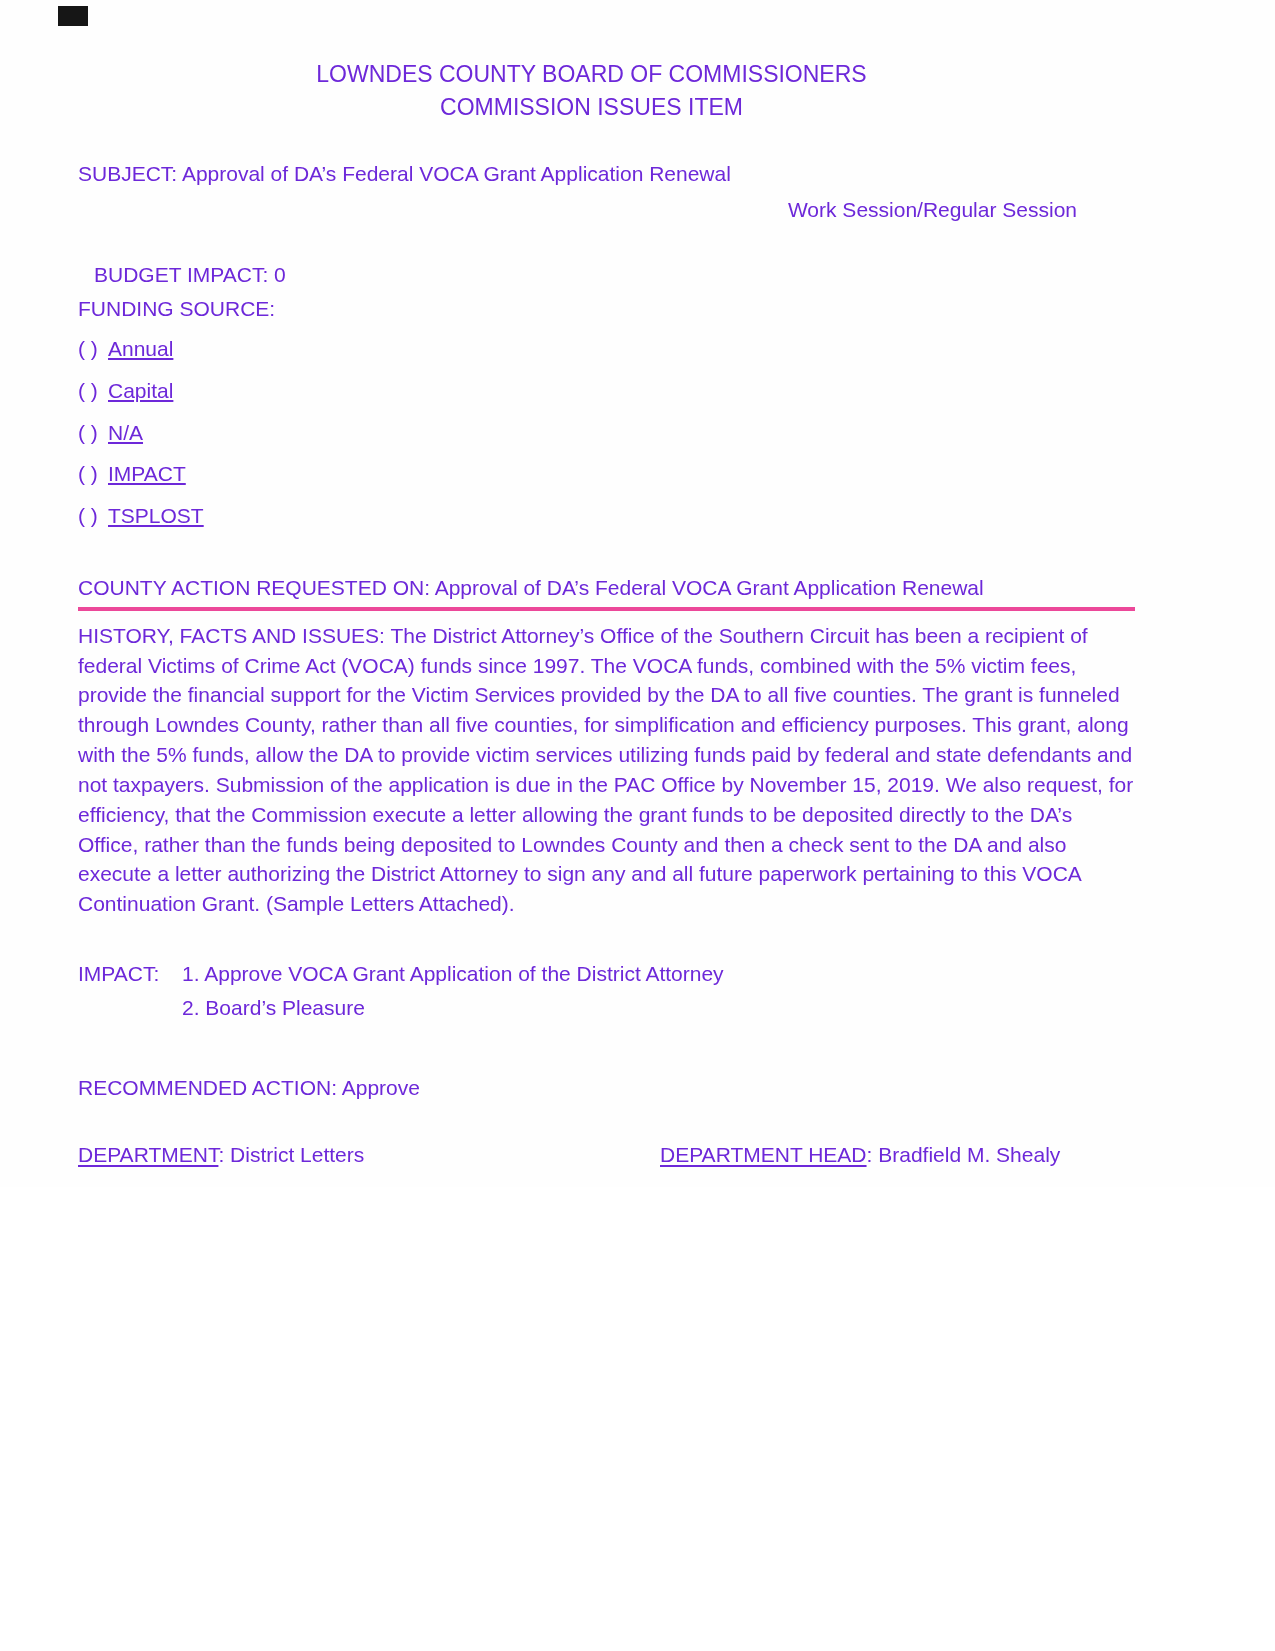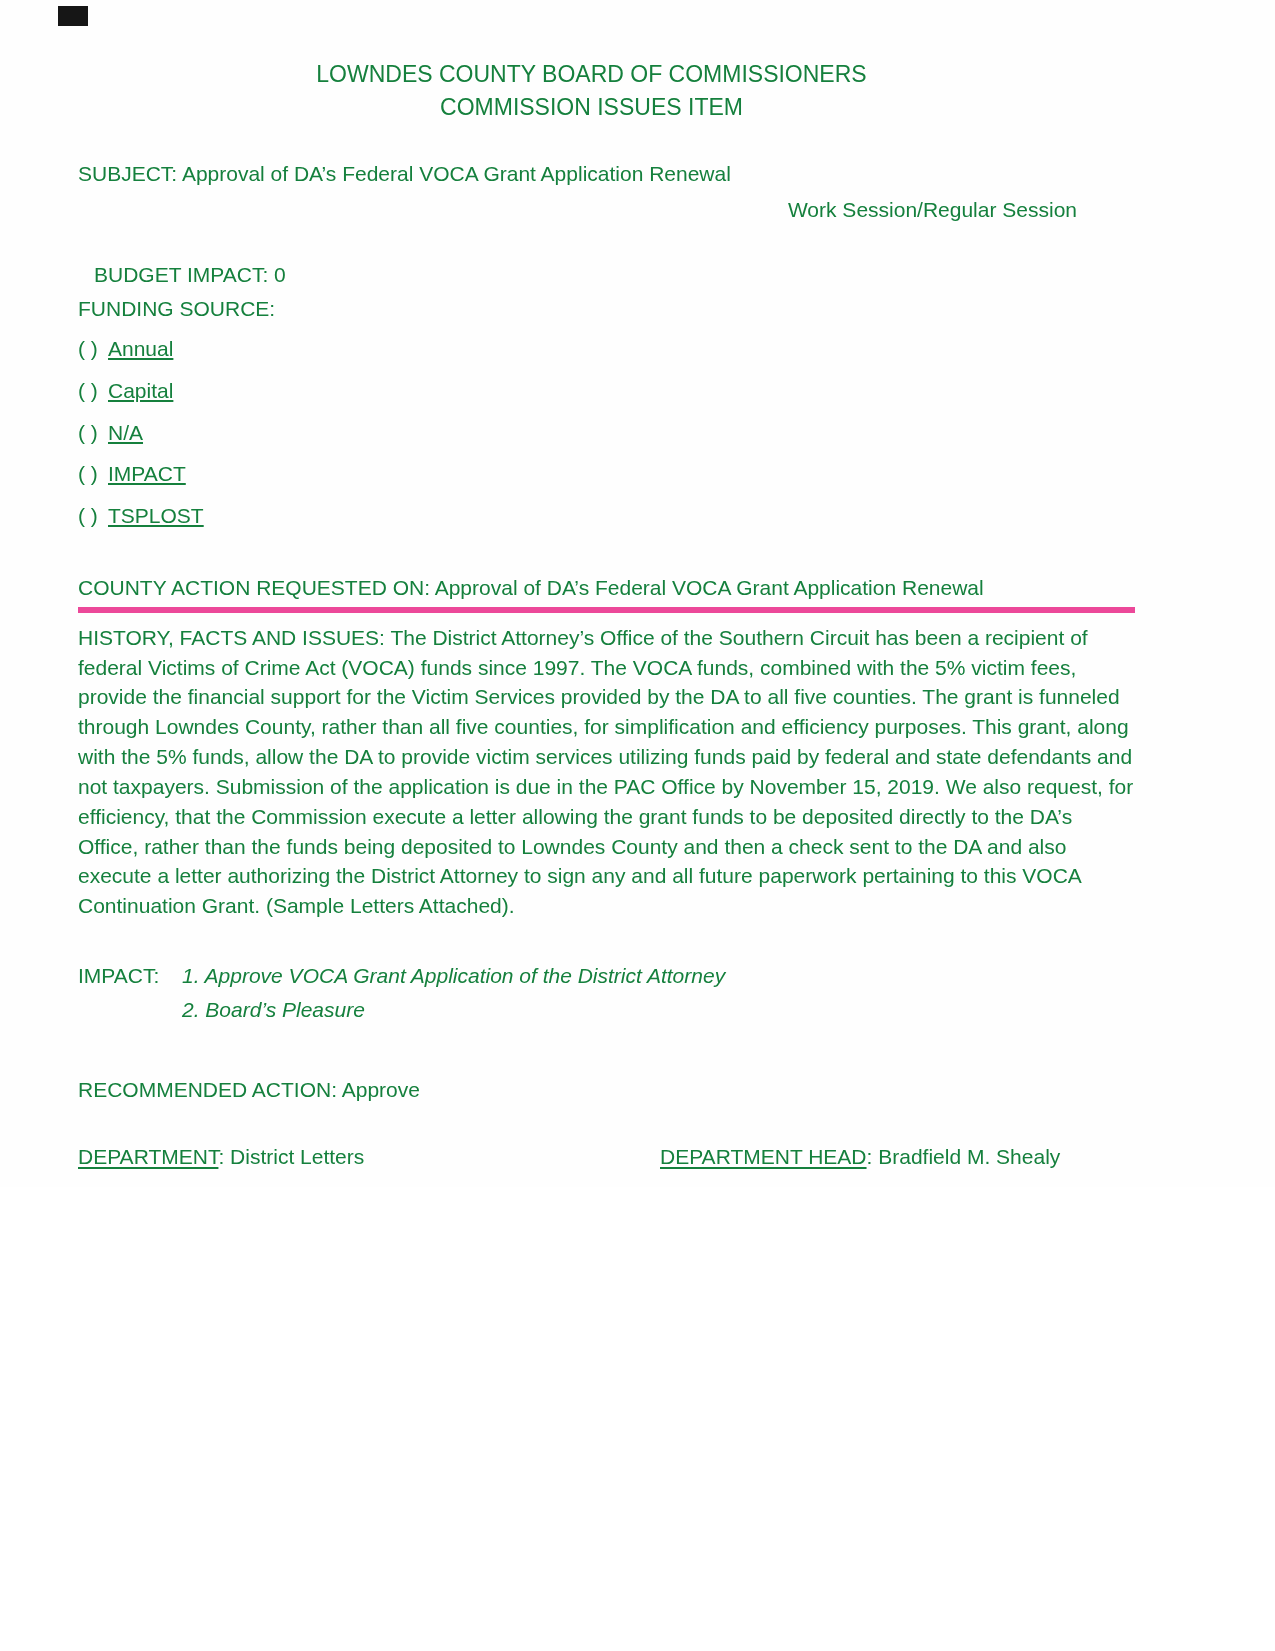--- a/index.html
+++ b/index.html
@@ -7,21 +7,21 @@
     padding: 0;
     background: #ffffff;
   }
   .page {
     position: relative;
     width: 1275px;
     height: 1187px;
     box-sizing: border-box;
     background: #fefefe;
     font-family: "Liberation Sans", sans-serif;
-    color: #15803d;
+    color: #6d28d9;
     font-size: 21px;
     line-height: 1.42;
     padding: 58px 140px 0 78px;
     overflow: hidden;
   }
   .scan-mark {
     position: absolute;
     left: 58px;
     top: 6px;
     width: 30px;
@@ -54,37 +54,36 @@
     margin: 0 0 12px 0;
     text-decoration: underline;
   }
   .fund-box {
     display: inline-block;
     min-width: 30px;
   }
   .county-action {
     margin: 42px 0 0 0;
     padding-bottom: 4px;
-    border-bottom: 6px solid #ec4899;
+    border-bottom: 4px solid #ec4899;
   }
   .history {
     margin: 10px 0 0 0;
     text-align: left;
   }
   .options-block {
     display: flex;
     margin: 40px 0 0 0;
   }
   .options-label {
     width: 104px;
     flex: 0 0 104px;
   }
   .options-items .opt-item {
     margin: 0 0 4px 0;
-    font-style: italic;
   }
   .recommended {
     margin: 46px 0 0 0;
   }
   .dept-row {
     display: flex;
     margin: 38px 0 0 0;
   }
   .dept-cell-left {
     width: 582px;

